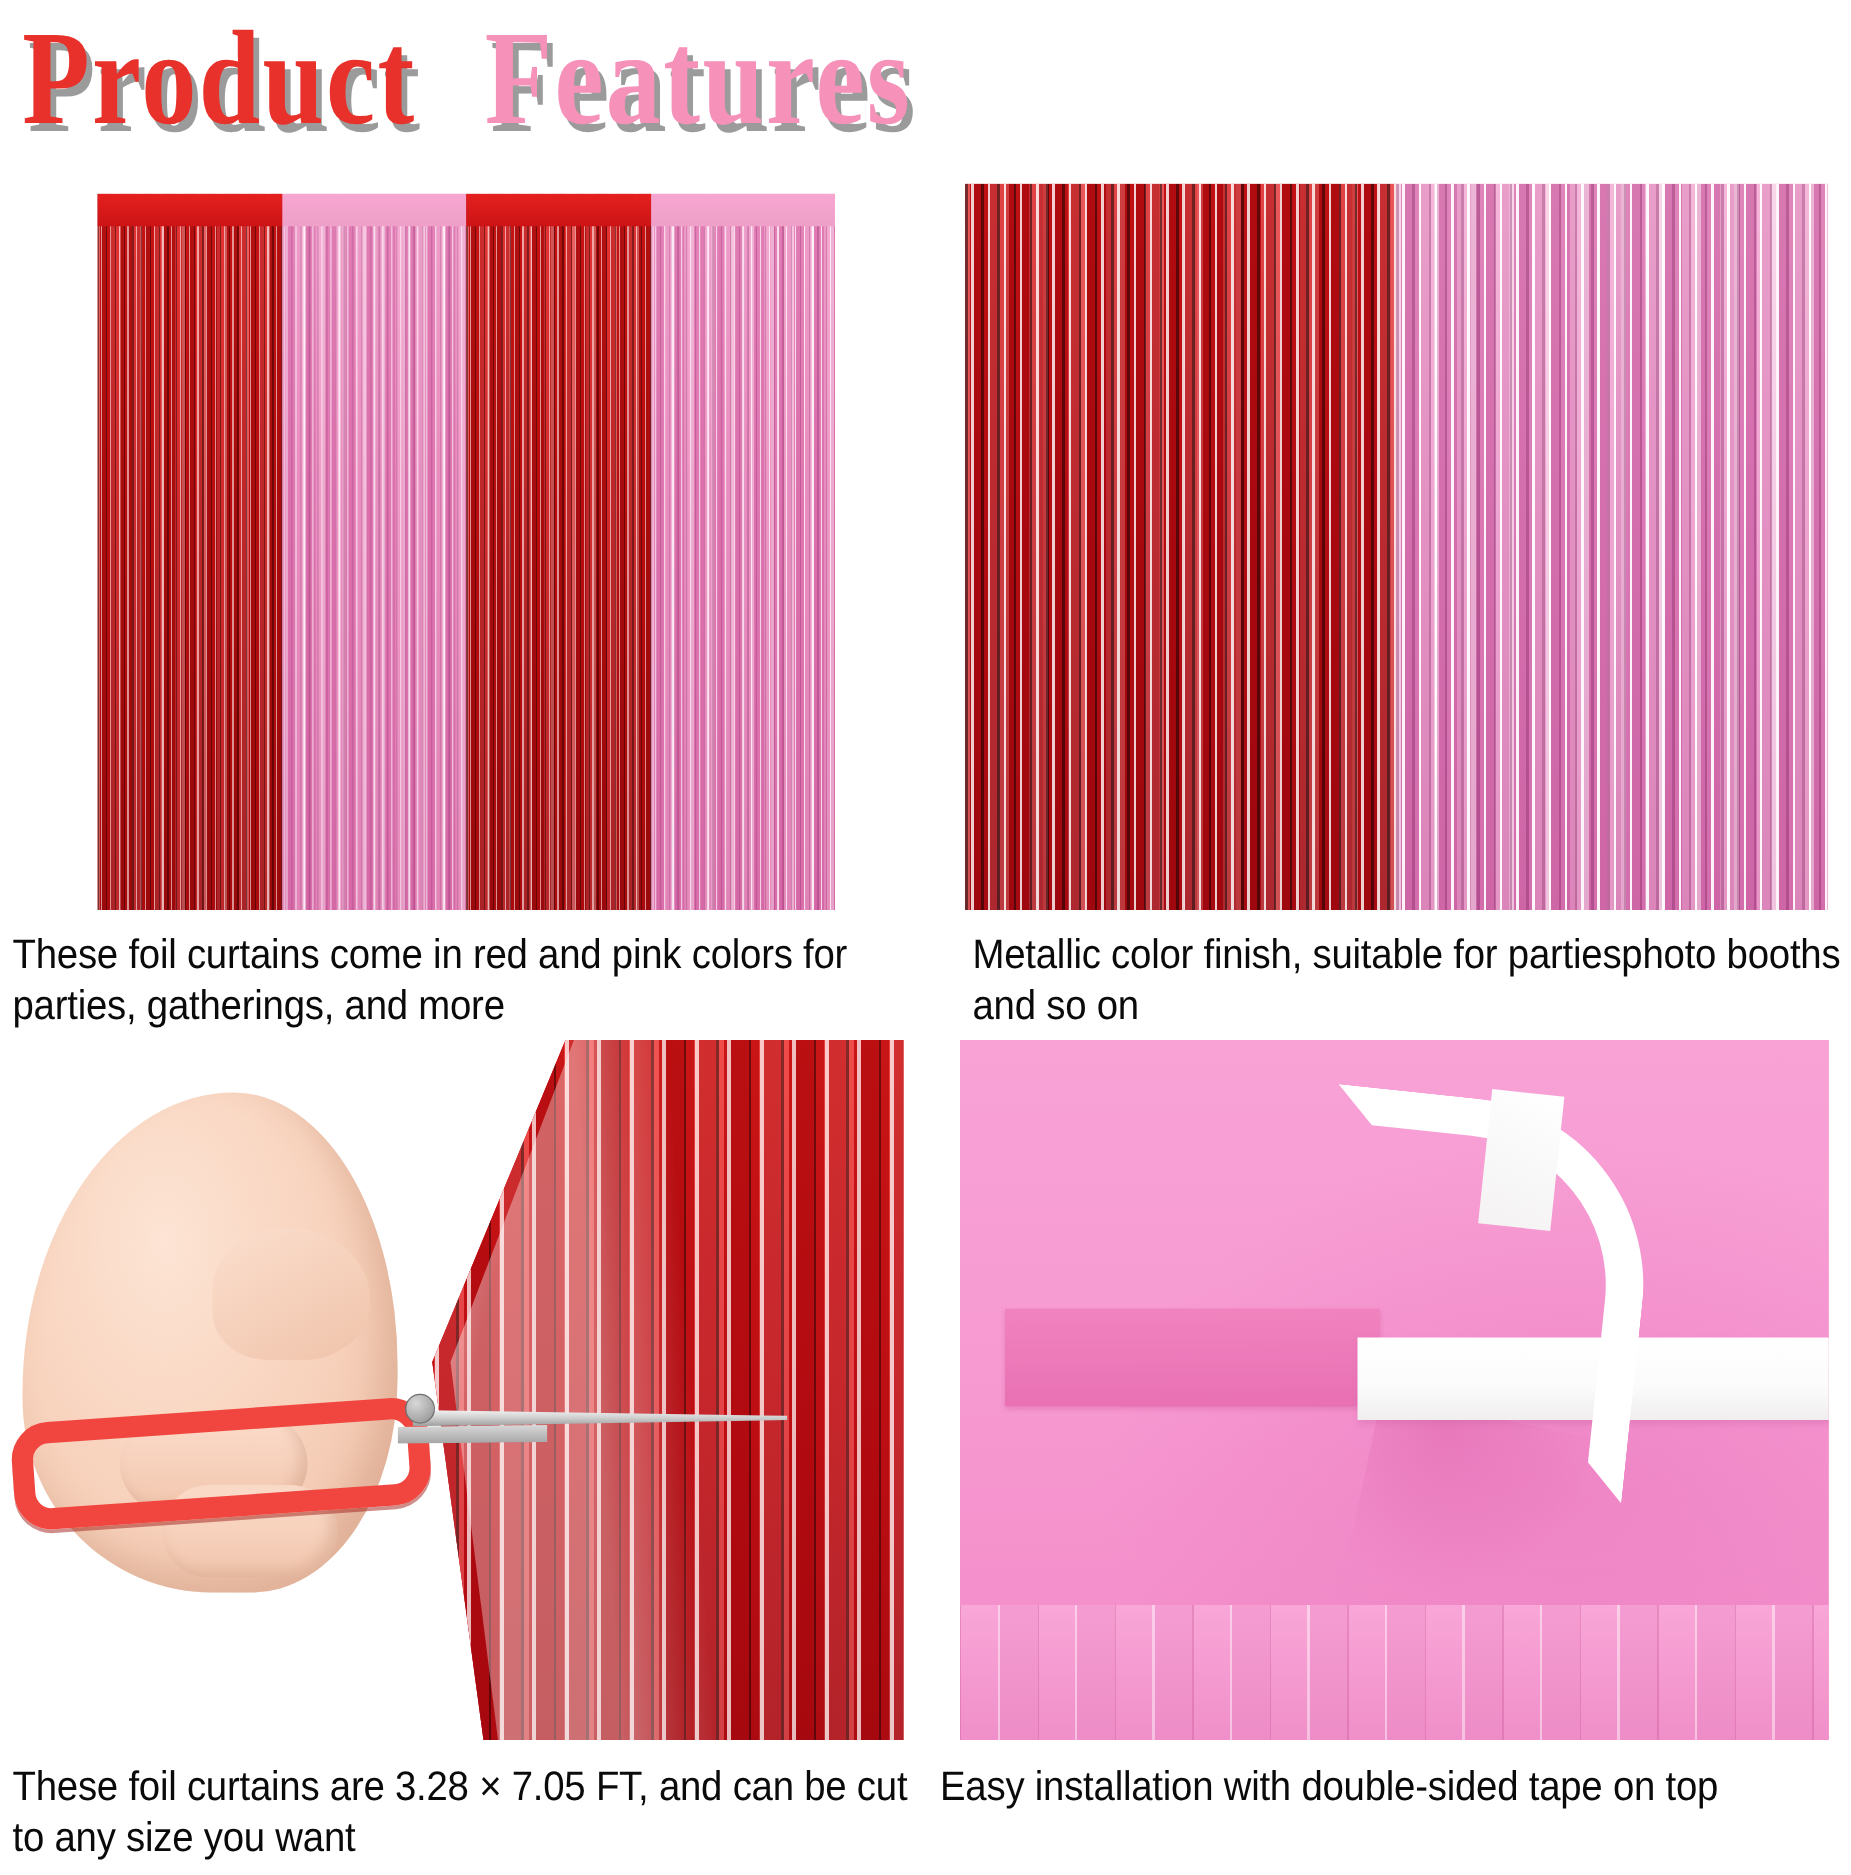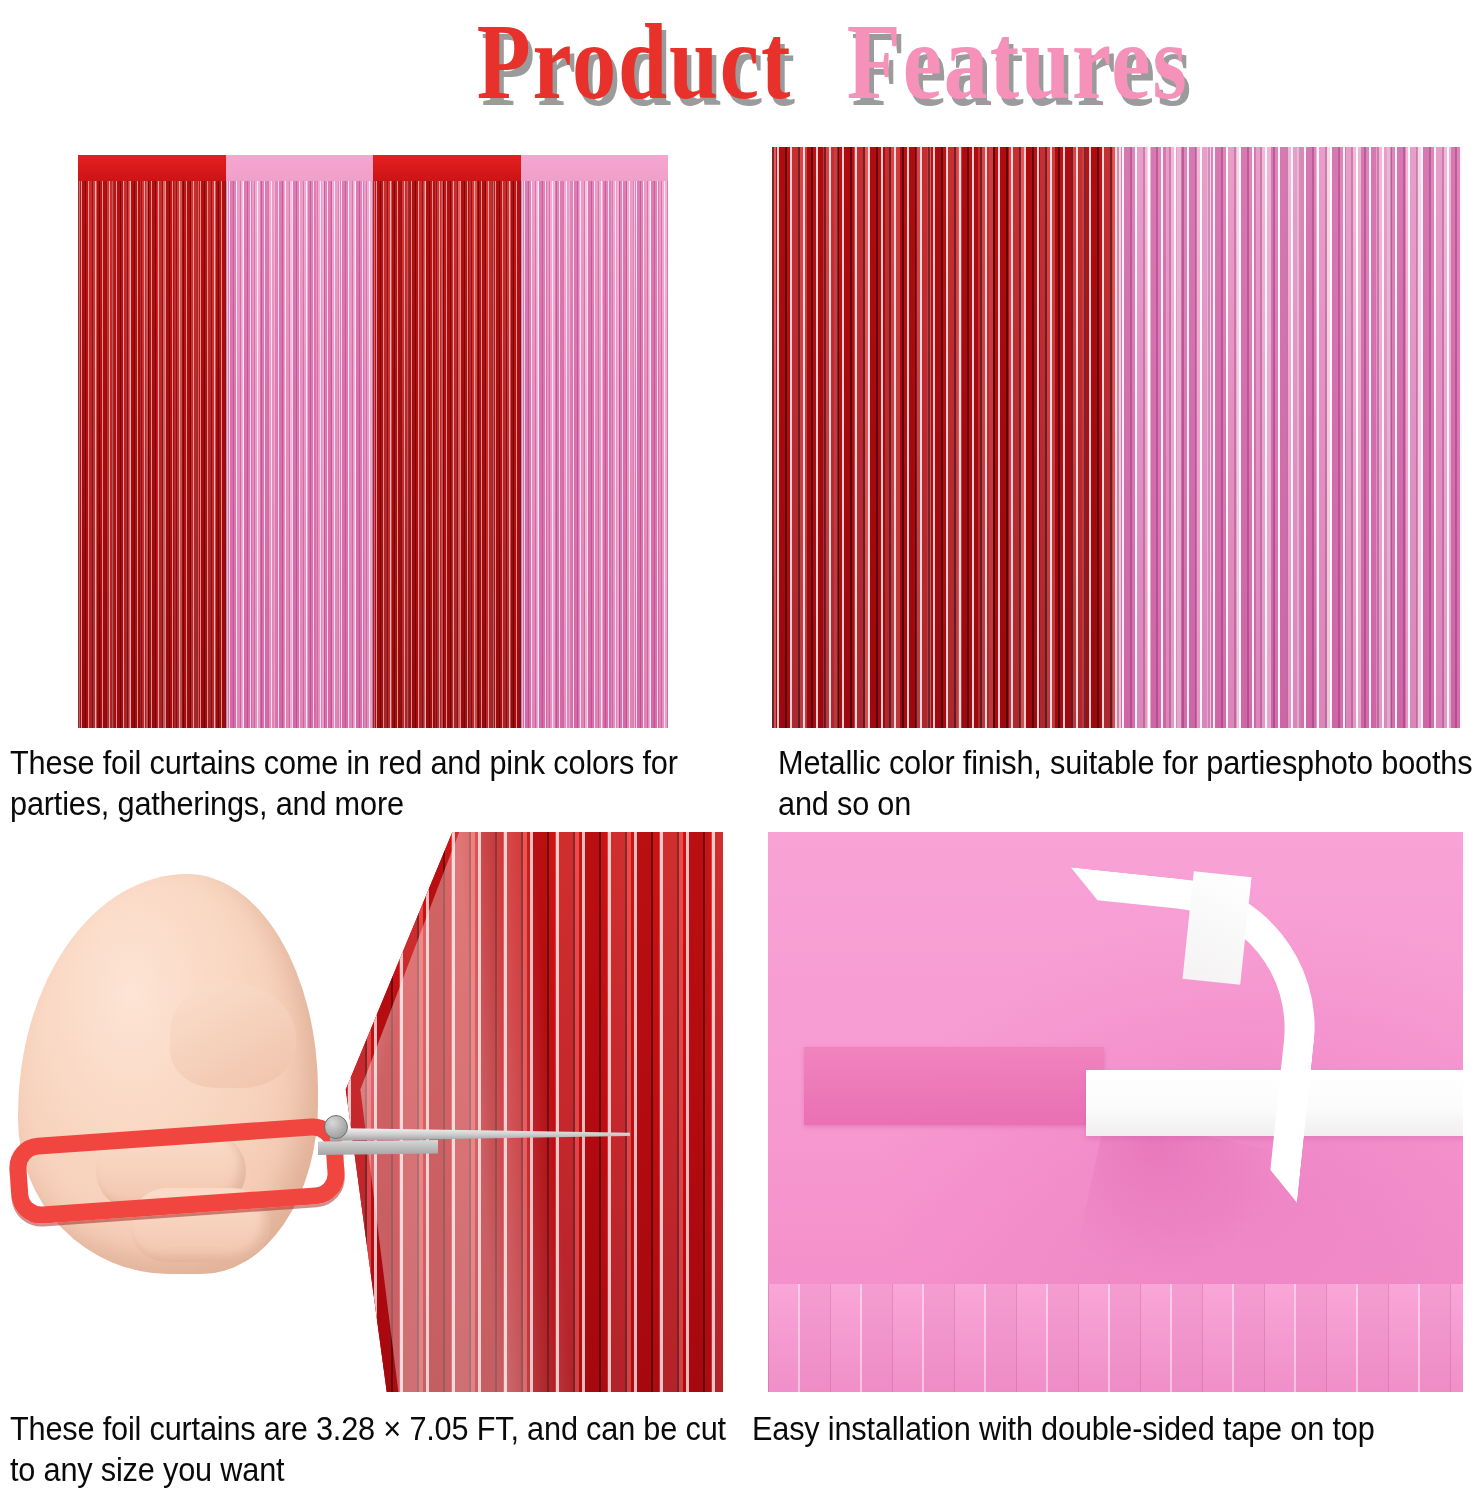--- a/index.html
+++ b/index.html
@@ -11,24 +11,24 @@
     width: 1481px;
     height: 1500px;
     position: relative;
     overflow: hidden;
     font-family: "Liberation Sans", sans-serif;
   }
 
   
   .title-wrap {
     position: absolute;
-    left: 18px; top: 4px;
+    left: 4px; top: 4px;
     width: 1185px;
     height: 106px;
-    text-align: right;
+    text-align: left;
     white-space: nowrap;
   }
   .title-text {
     font-family: "Liberation Serif", serif;
     font-weight: bold;
     font-size: 96px;
     line-height: 104px;
     letter-spacing: 2px;
     transform: scaleX(0.92) scaleY(1.12);
     transform-origin: center top;

